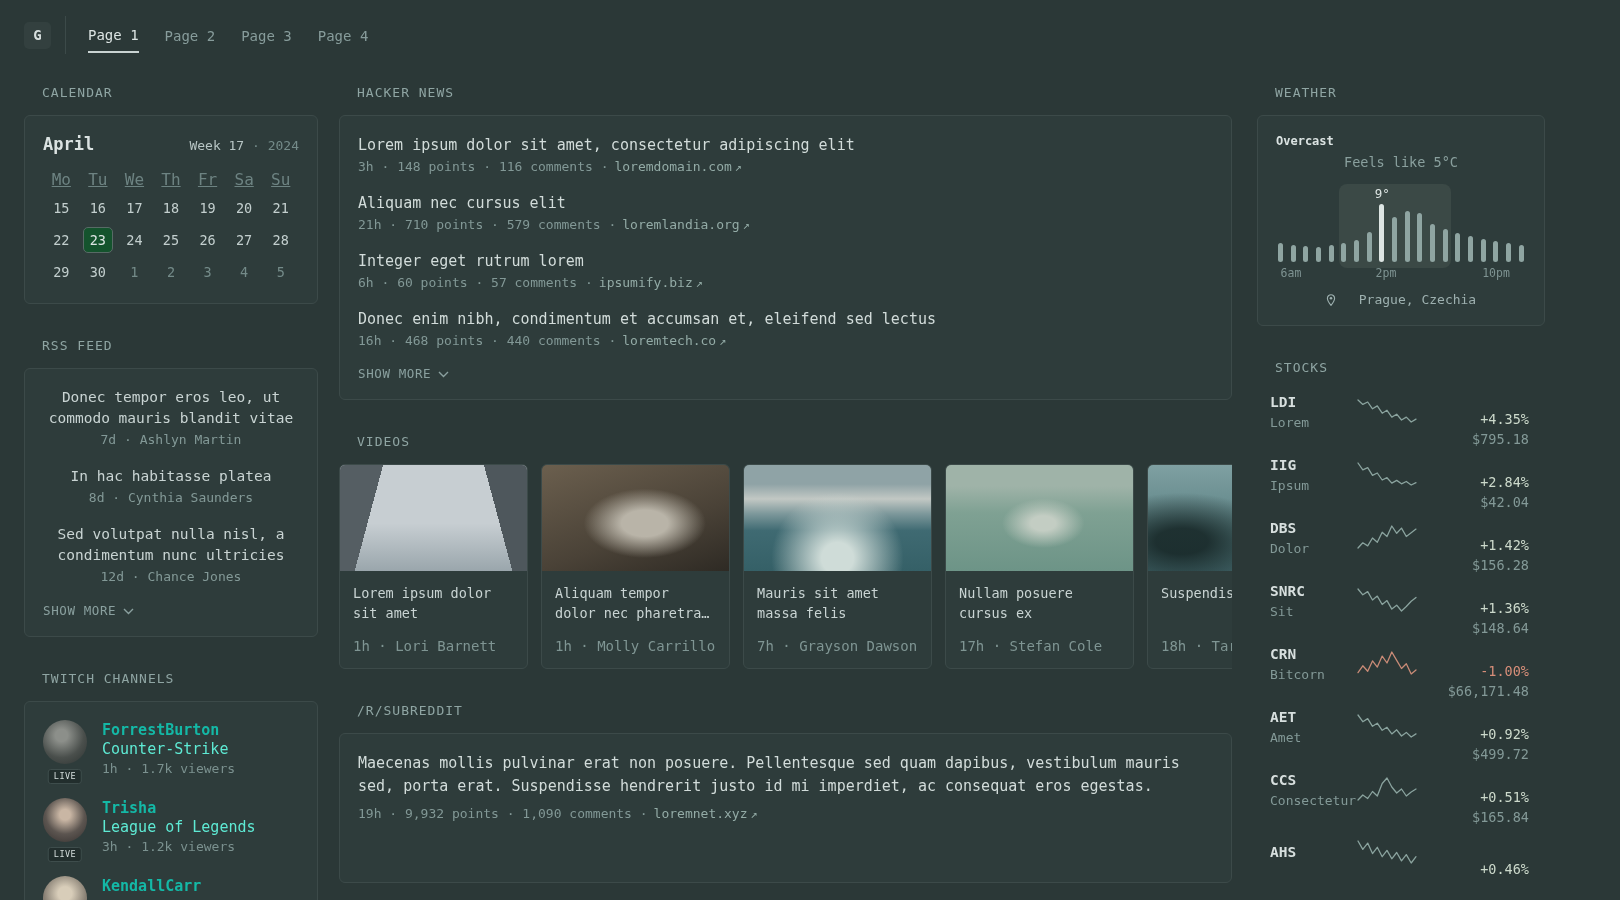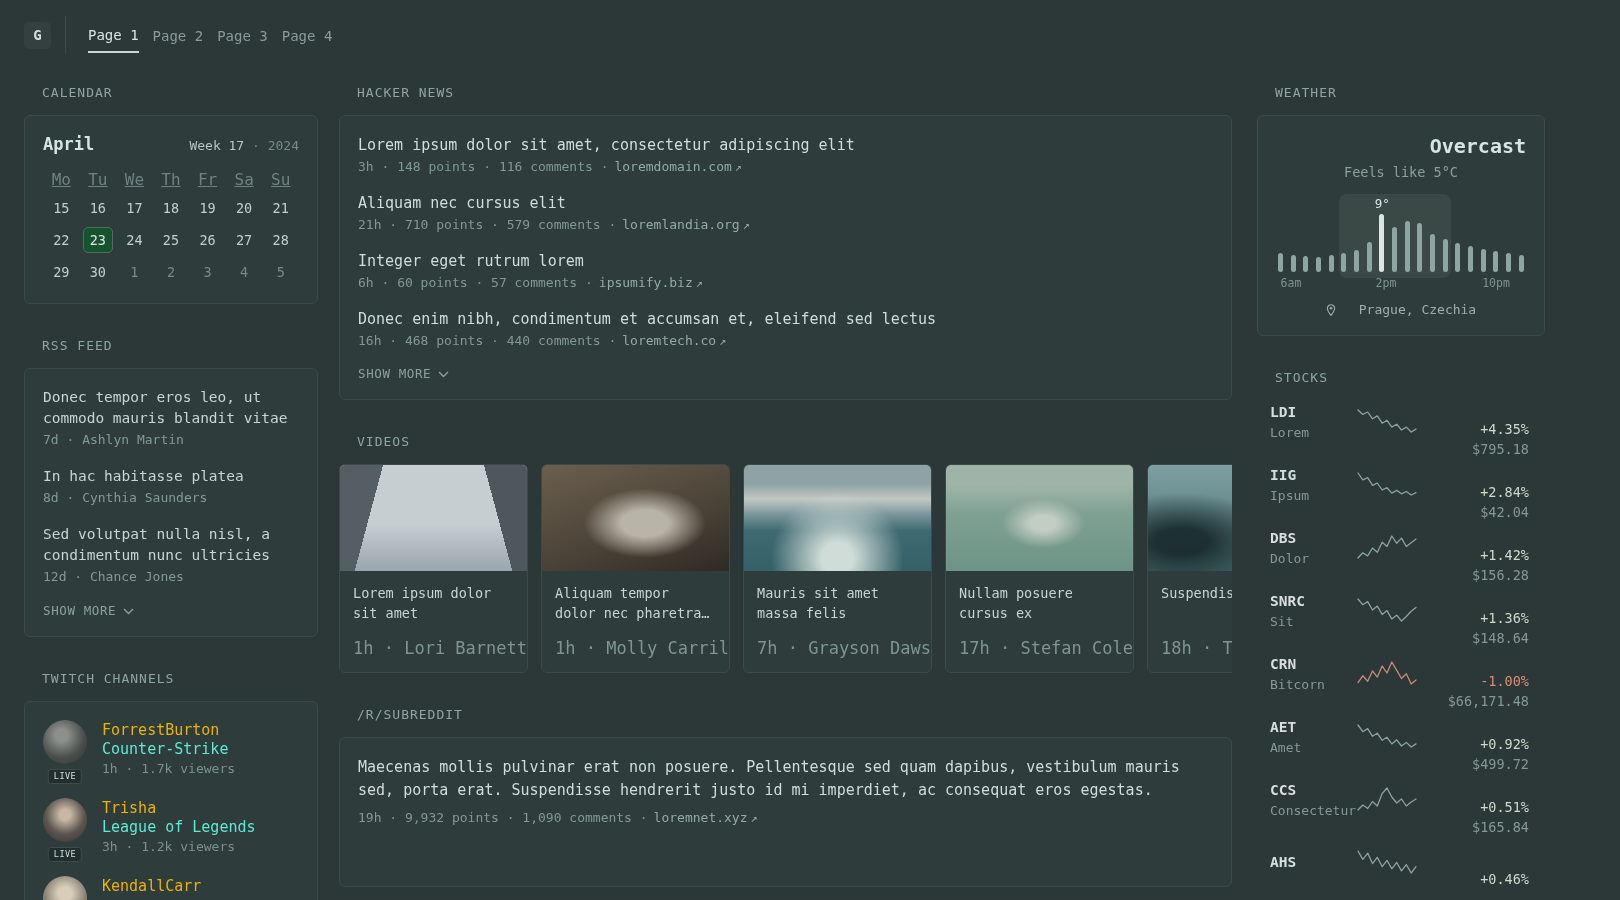--- a/index.html
+++ b/index.html
@@ -9,21 +9,21 @@
     color:#c6d2d1;
     font-family:"DejaVu Sans Mono","Liberation Mono",monospace;
     font-size:14px;
   }
   
   .header { height:70px; display:flex; align-items:center; padding:0 24px; }
   .logo { width:27px; height:27px; border-radius:5px; background:#33403f;
           display:flex; align-items:center; justify-content:center;
           color:#d7dfde; font-weight:bold; font-size:14px; }
   .hdr-sep { width:1px; height:38px; background:#3c4a49; margin:0 22px 0 14px; }
-  .tabs { display:flex; gap:14px; align-items:center; }
+  .tabs { display:flex; gap:26px; align-items:center; }
   .tab { color:#879c9b; cursor:pointer; padding:10px 0 8px 0; text-decoration:none; }
   .tab.active { color:#dce4e3; border-bottom:2px solid #c9d3d2; }
   
   .main { display:flex; padding:15px 0 0 24px; }
   .col-left { width:294px; margin-right:21px; flex:none; }
   .col-mid { width:893px; margin-right:25px; flex:none; }
   .col-right { width:288px; flex:none; }
   .widget { margin-bottom:34px; }
   .widget-title { font-size:13px; font-weight:500; letter-spacing:1px; color:#8fa5a3;
                   margin:0 0 14px 18px; line-height:16px; }
@@ -36,37 +36,37 @@
   .cal-dayhdr, .cal-row { display:grid; grid-template-columns:repeat(7,1fr); text-align:center; }
   .cal-dayhdr { margin-top:16px; font-size:16px; color:#6d8382;text-decoration:underline; }
   .cal-row { margin-top:6px; }
   .cal-cell { height:26px; display:flex; align-items:center; justify-content:center;
               font-size:13.5px; color:#c3cfce; }
   .cal-cell .daybox { min-width:30px; height:26px; display:flex; align-items:center;
                       justify-content:center; border-radius:5px; border:1px solid transparent; }
   .cal-cell.sel .daybox { background:#14532d; border-color:#586a66; color:#dde5e4; }
   .cal-cell.dim { color:#748b89; }
   
-  .feed-item { margin-bottom:16px; }
+  .feed-item { margin-bottom:16px;text-align:center; }
   .feed-headline { font-size:14.5px; line-height:21px; color:#c9d4d3; cursor:pointer; }
   .feed-meta { font-size:13px; line-height:20px; color:#839997; margin-top:1px; }
   .show-more { display:flex; align-items:center; gap:7px; font-size:12.5px;
                letter-spacing:0.6px; color:#8aa09f; cursor:pointer; margin-top:4px; }
   .show-more svg { margin-top:1px; }
   
   .tw-item { display:flex; gap:15px; margin-bottom:20px; cursor:pointer; }
   .tw-avwrap { position:relative; width:44px; flex:none; }
   .tw-avatar { width:44px; height:44px; border-radius:50%; }
   .av-0 { background:radial-gradient(circle at 42% 35%, #8c8f8a 0 16%, #4a4f4c 58%, #2c3231 100%); }
   .av-1 { background:radial-gradient(circle at 50% 38%, #c9b6a4 0 15%, #5c5550 55%, #332f2e 100%); }
   .av-2 { background:radial-gradient(circle at 50% 40%, #d8cdb9 0 20%, #8a8276 60%, #55504a 100%); }
   .live-badge { position:absolute; left:50%; transform:translateX(-50%); bottom:-6px;
                 background:#222e2d; border:1px solid #3e4d4c; border-radius:3px;
                 font-size:8.5px; letter-spacing:0.5px; padding:1px 5px 2px; color:#d5dedd; }
-  .tw-name { font-size:15px; font-weight:400; color:#eab308; line-height:20px; }
+  .tw-name { font-size:15px; font-weight:700; color:#14b8a6; line-height:20px; }
   .tw-game { font-size:15px; color:#5eead4; line-height:19px; }
   .tw-meta { font-size:13px; color:#7b918f; line-height:19px; }
   
   .hn-item { margin-bottom:15px; }
   .hn-headline { font-size:15px; line-height:22px; color:#d2dcda; cursor:pointer; }
   .hn-meta { font-size:13px; line-height:20px; color:#829896; margin-top:1px; }
   .hn-domain { color:#93aba6; margin-left:6px; cursor:pointer; }
   .ext-icon { font-size:12px; margin-left:3px; color:#93aba6; }
   
   .videos-row { display:flex; gap:13px; overflow:hidden; width:100%; }
@@ -79,23 +79,23 @@
   .th-1 { background:radial-gradient(ellipse at 55% 55%, #b9b4a8 0 16%, rgba(0,0,0,0) 42%),
                      linear-gradient(160deg,#6b5f4e,#4a4237 60%,#2e2a24); }
   .th-2 { background:radial-gradient(ellipse at 50% 88%, #cfdcd8 0 12%, rgba(0,0,0,0) 50%),
                      linear-gradient(180deg,#8fa3a6 0 18%,#c2c8c4 32%,#7d989b 46%,#3f6a72 62%,#356067 100%); }
   .th-3 { background:radial-gradient(ellipse at 52% 55%, #c3cdc3 0 9%, rgba(0,0,0,0) 30%),
                      linear-gradient(180deg,#9fb3a8 0 20%,#7fa193 45%,#6d9487 100%); }
   .th-4 { background:radial-gradient(ellipse at 18% 72%, rgba(20,35,35,0.85) 0 12%, rgba(0,0,0,0) 45%),
                      linear-gradient(180deg,#7fa0a2,#5c8284 60%,#44686c 100%); }
   .video-body { padding:12px 13px 14px; }
   .video-name { font-size:13.5px; line-height:20px; height:42px; overflow:hidden; color:#c9d4d3; }
-  .video-meta { font-size:17px; color:#7f9593; margin-top:13px; white-space:nowrap; }
-  
-  .w-cond { text-align:right; font-size:20px; font-weight:600; color:#dbe3e2; }
+  .video-meta { font-size:14px; color:#7f9593; margin-top:13px; white-space:nowrap; }
+  
+  .w-cond { text-align:left; font-size:12px; font-weight:600; color:#dbe3e2; }
   .w-feels { text-align:center; font-size:13.5px; color:#8aa09e; margin-top:6px; }
   .wchart { position:relative; height:96px; margin-top:14px; }
   .wchart .hl { position:absolute; bottom:12px; top:0; border-radius:8px;
                 background:rgba(214,232,198,0.08); }
   .wchart .bars { position:absolute; left:2px; right:2px; bottom:18px; height:58px;
                   display:flex; align-items:flex-end; justify-content:space-between; }
   .wbar { width:5px; border-radius:2.5px; background:#8fa5a2; }
   .wbar.peak { background:#dde5e3; }
   .peak-label { position:absolute; bottom:79px; transform:translateX(-50%);
                 font-size:12.5px; color:#dde5e3; }

